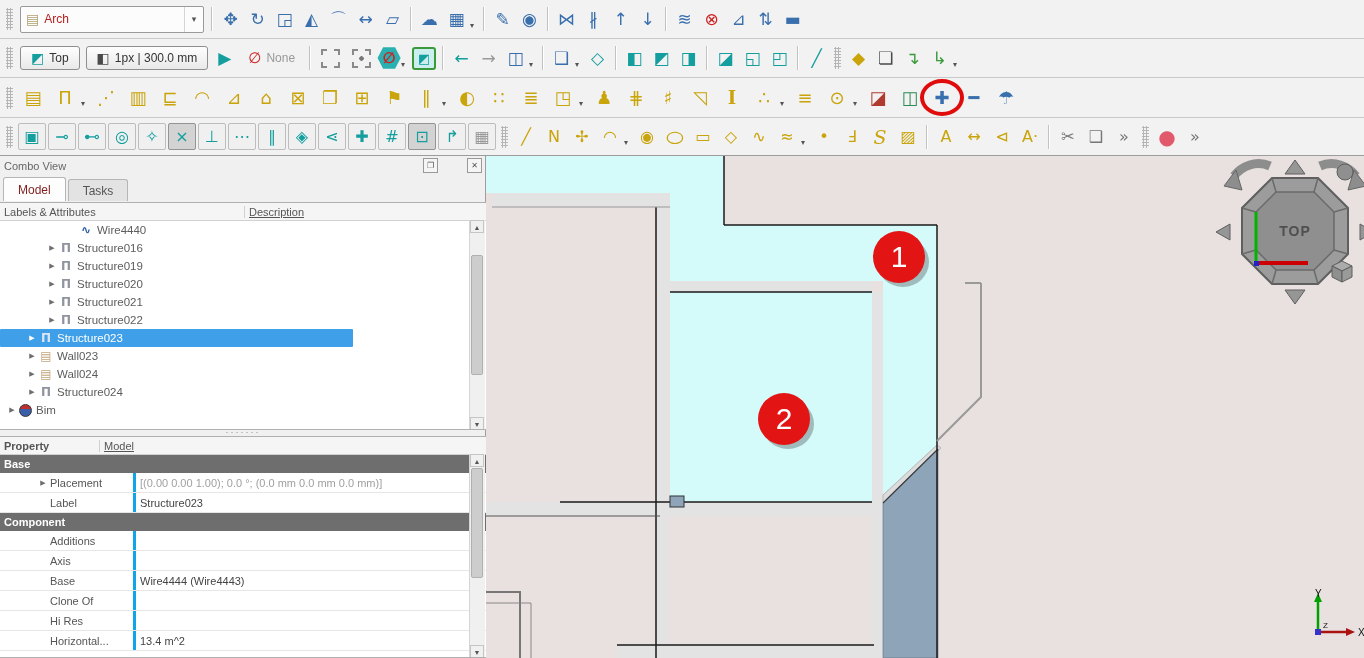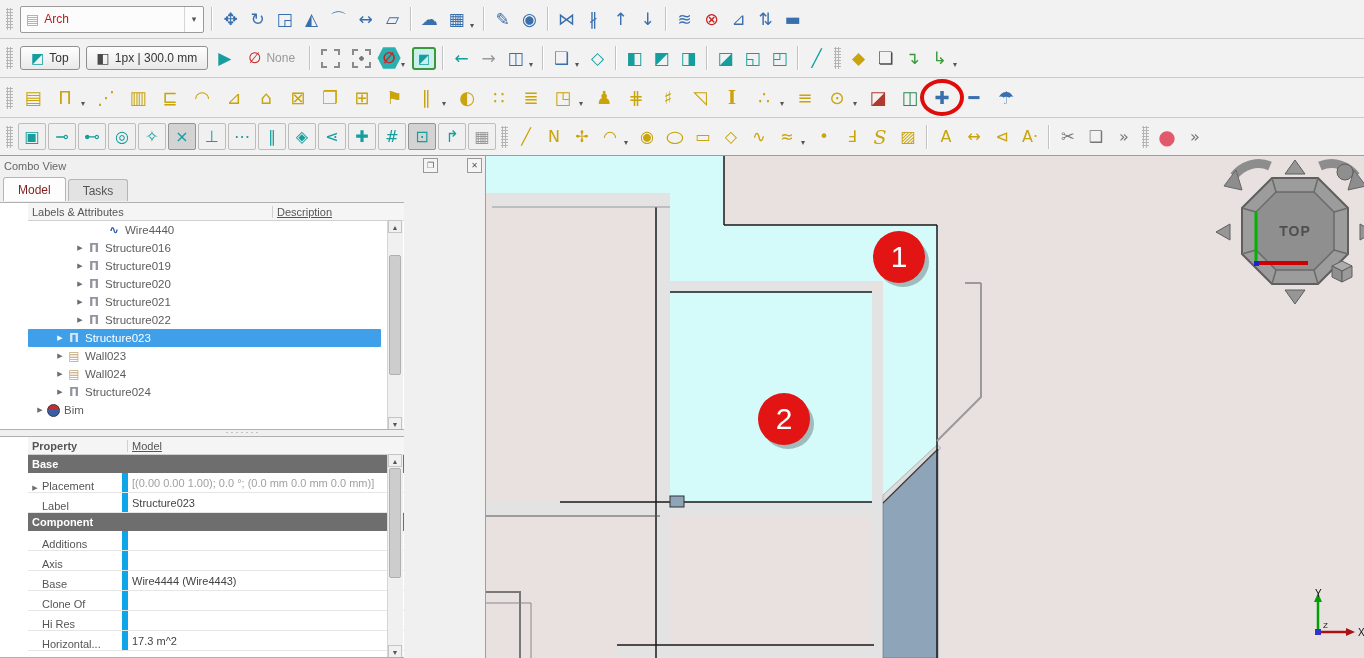--- a/index.html
+++ b/index.html
@@ -52,42 +52,42 @@
   
   #panel{position:absolute;left:0;top:0;width:486px;height:502px;background:#f0f0f0;border-right:1px solid #9e9e9e;box-sizing:border-box;}
   .cv-title{position:absolute;left:0;top:0;width:100%;height:19px;display:flex;align-items:center;gap:26px;}
   .cv-title .t{flex:1;padding-left:4px;color:#666;font-size:11px;}
   .cv-btn{width:13px;height:13px;border:1px solid #999;background:#f5f5f5;color:#555;font-size:8px;
      display:inline-flex;align-items:center;justify-content:center;margin-right:3px;}
   .cv-tabs{position:absolute;left:0;top:19px;width:100%;height:26px;display:flex;align-items:flex-end;padding-left:3px;box-sizing:border-box;}
   .tab{height:21px;padding:0 14px;display:flex;align-items:center;font-size:12px;color:#555;
      background:#e3e3e3;border:1px solid #b5b5b5;border-bottom:none;border-radius:3px 3px 0 0;margin-right:2px;}
   .tab.active{background:#fdfdfd;color:#7f1d1d;height:23px;}
-  .box{position:absolute;left:0;width:404px;background:#fff;border-top:1px solid #b0b0b0;border-bottom:1px solid #b0b0b0;box-sizing:border-box;overflow:hidden;padding-left:28px;}
+  .box{position:absolute;left:0;width:486px;background:#fff;border-top:1px solid #b0b0b0;border-bottom:1px solid #b0b0b0;box-sizing:border-box;overflow:hidden;}
   #treebox{top:46px;height:228px;}
   #propbox{top:280px;height:222px;}
   .hdr{display:flex;height:17px;background:#f5f5f5;border-bottom:1px solid #d0d0d0;color:#555;font-size:11px;align-items:center;}
   .hdr .h1{border-right:1px solid #d0d0d0;padding-left:4px;box-sizing:border-box;}
   #treebox .h1{width:245px;}
   #propbox .h1{width:100px;font-weight:bold;}
   .hdr .h2{padding-left:4px;flex:1;text-decoration:underline;}
   .tree-row{display:flex;align-items:center;height:18px;font-size:11.5px;color:#5c5c5c;white-space:nowrap;}
   .tree-row.selected{background:#3f9fe8;color:#fff;width:327px;border-radius:1px;}
   .exp{width:12px;font-size:7px;color:#6e6e6e;text-align:center;flex:none;}
   .selected .exp{color:#fff;}
   .ti{width:16px;text-align:center;font-family:"DejaVu Sans",sans-serif;font-size:12px;flex:none;margin-right:3px;}
   .ti-wire{color:#2b5fa5;font-weight:bold;}
   .ti-structure{color:#8f959e;font-weight:bold;}
   .ti-structure-sel{color:#dce6f2;font-weight:bold;}
   .ti-wall{color:#c2a478;}
   .ti-bim{width:11px;height:11px;border-radius:50%;background:linear-gradient(#c03030 38%,#3a5fa8 40%);border:1px solid #333;margin:0 4px 0 1px;}
   .splitter{position:absolute;left:0;top:274px;width:486px;height:6px;text-align:center;color:#8a8a8a;font-size:9px;line-height:5px;letter-spacing:2px;}
   .prop-section{height:18px;background:#6e6e6e;color:#fff;font-weight:bold;font-size:11px;display:flex;align-items:center;padding-left:4px;}
   .prop-row{display:flex;height:19px;border-bottom:1px solid #e6e6e6;font-size:11px;align-items:center;}
-  .pc-l{width:100px;border-right:6px solid #0ea5e9;display:flex;align-items:flex-end;height:100%;box-sizing:border-box;color:#555;}
+  .pc-l{width:100px;border-right:3px solid #0ea5e9;display:flex;align-items:center;height:100%;box-sizing:border-box;color:#555;margin-left:36px;}
   .pc-l .exp{width:14px;}
   .pc-l .pad{width:14px;flex:none;}
   .pc-v{flex:1;padding-left:4px;color:#444;white-space:nowrap;overflow:hidden;}
   .pc-v.muted{color:#a0a0a0;}
   
   .sb{position:absolute;right:1px;width:15px;background:#f0f0f0;border-left:1px solid #d5d5d5;}
   .sb .ar{position:absolute;left:0;width:14px;height:13px;font-size:7px;color:#555;text-align:center;line-height:13px;background:#f0f0f0;border:1px solid #c5c5c5;box-sizing:border-box;}
   .sb .thumb{position:absolute;left:1px;width:12px;background:#cdcdcd;border:1px solid #b0b0b0;border-radius:2px;box-sizing:border-box;}
   
   #viewport{position:absolute;left:486px;top:0;width:878px;height:502px;}
@@ -403,21 +403,21 @@
                 <span class="pad"></span>
                 <span>Hi Res</span>
               </div>
               <div class="pc-v"></div>
             </div>
             <div class="prop-row">
               <div class="pc-l">
                 <span class="pad"></span>
                 <span>Horizontal...</span>
               </div>
-              <div class="pc-v">17.3 m^2</div>
+              <div class="pc-v">13.4 m^2</div>
             </div>
           </div>
       <div class="sb" style="top:17px;height:204px;">
         <span class="ar" style="top:0;">▲</span>
         <span class="thumb" style="top:14px;height:110px;"></span>
         <span class="ar" style="bottom:0;">▼</span>
       </div>
     </div>
   </div>
 

